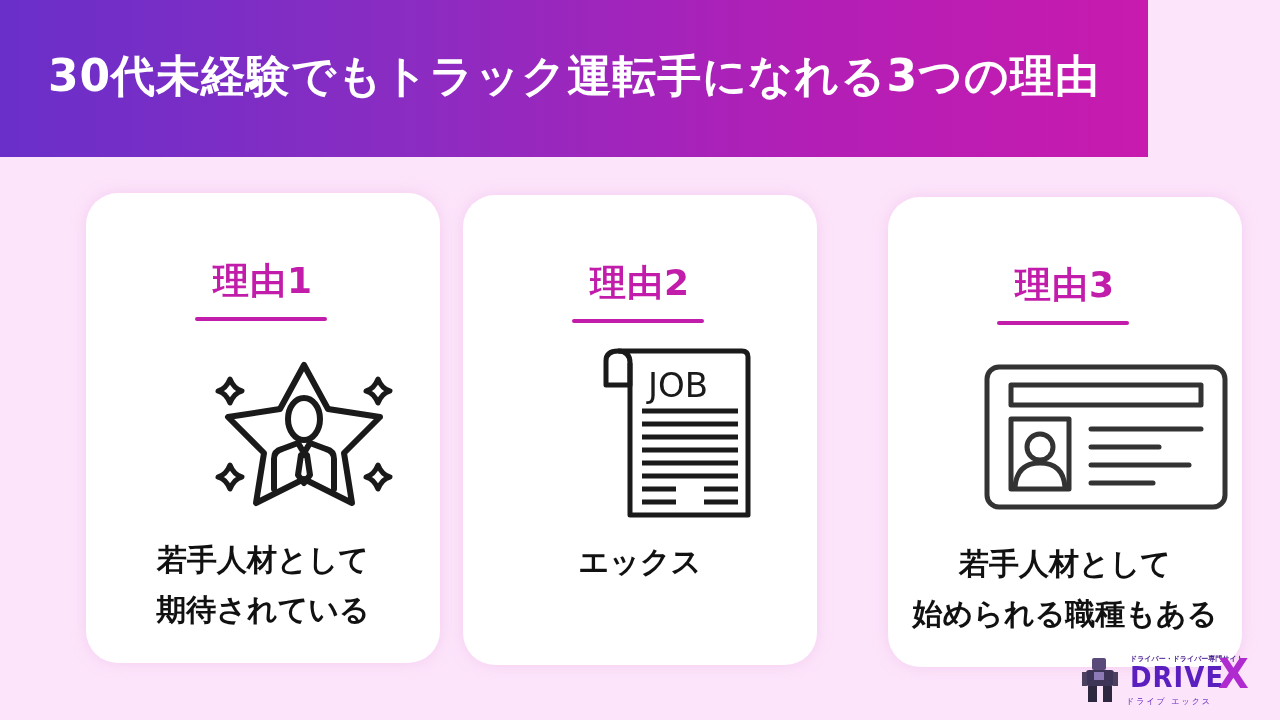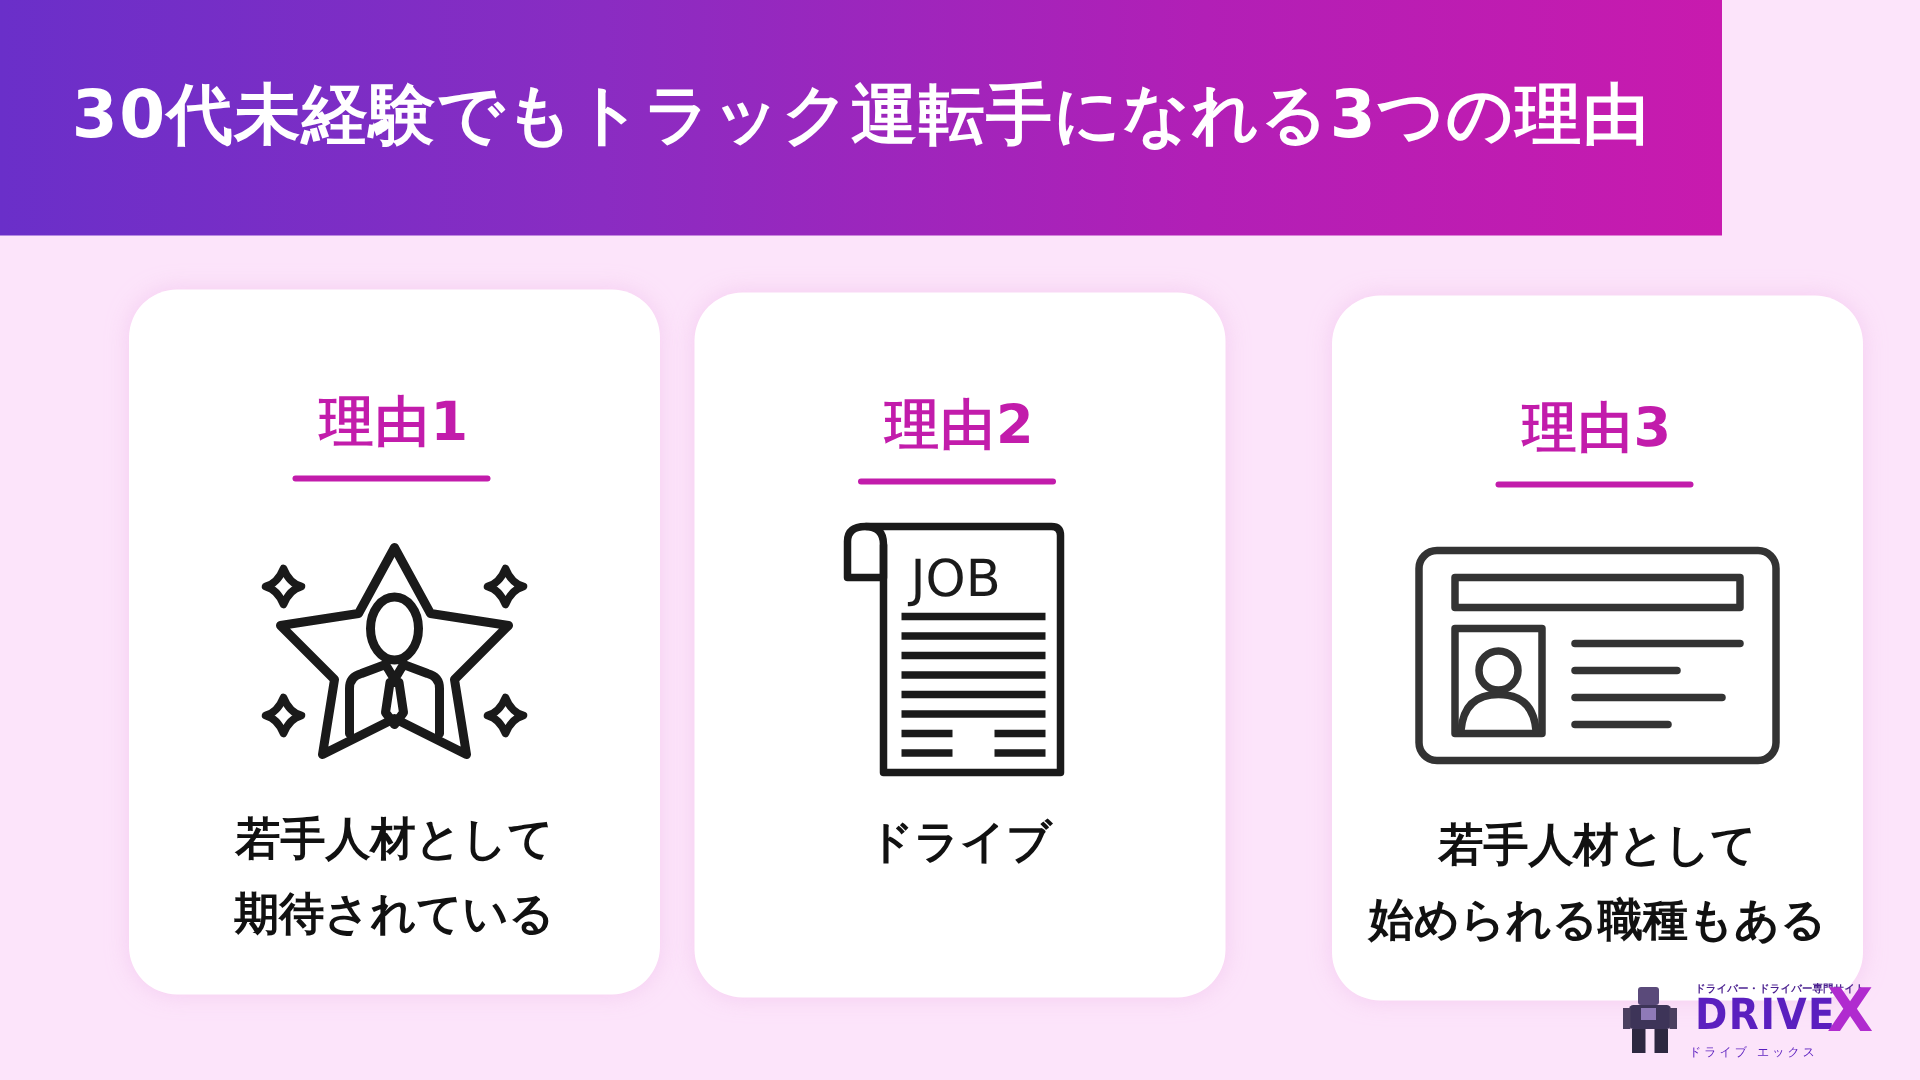--- a/index.html
+++ b/index.html
@@ -25,21 +25,21 @@
   .card-label {
     position:absolute; top:64px; left:0; width:100%; text-align:center;
     font-size:36px; font-weight:bold; color:#c21cab; letter-spacing:1px;
   }
   .card-underline {
     position:absolute; top:124px; left:109px; width:132px; height:4px;
     background:#c21cab; border-radius:2px;
   }
   .card-icon {
     position:absolute; top:140px; left:0; width:100%; height:200px;
-    display:flex; justify-content:center; align-items:center;
+    display:flex; justify-content:center; align-items:center;padding-left:41px;
   }
   .card-text {
     position:absolute; top:342px; left:0; width:100%; text-align:center;
     font-size:30px; font-weight:bold; color:#111; line-height:50px;
   }
   .card-text div { white-space:nowrap; }
   .logo {
     position:absolute; left:1082px; top:650px; width:186px; height:64px;
   }
   .logo-robot {
@@ -112,21 +112,21 @@
       <line x1="46" y1="105" x2="142" y2="105"></line>
       <line x1="46" y1="118" x2="142" y2="118"></line>
       <line x1="46" y1="131" x2="142" y2="131"></line>
       <line x1="46" y1="144" x2="80" y2="144"></line>
       <line x1="108" y1="144" x2="142" y2="144"></line>
       <line x1="46" y1="157" x2="80" y2="157"></line>
       <line x1="108" y1="157" x2="142" y2="157"></line>
     </svg>
   </div>
   <div class="card-text">
-    <div>ドライブ</div>
+    <div>エックス</div>
   </div>
 </div>
 
 <div class="card" style="left:872px; top:197px;margin-left:16px;">
   <div class="card-label">理由3</div>
   <div class="card-underline"></div>
   <div class="card-icon">
     <svg width="250" height="160" viewBox="0 0 250 160" fill="none" stroke="#333" stroke-width="5" stroke-linejoin="round" stroke-linecap="round">
       <rect x="6" y="10" width="238" height="140" rx="12"></rect>
       <rect x="30" y="28" width="190" height="20"></rect>

